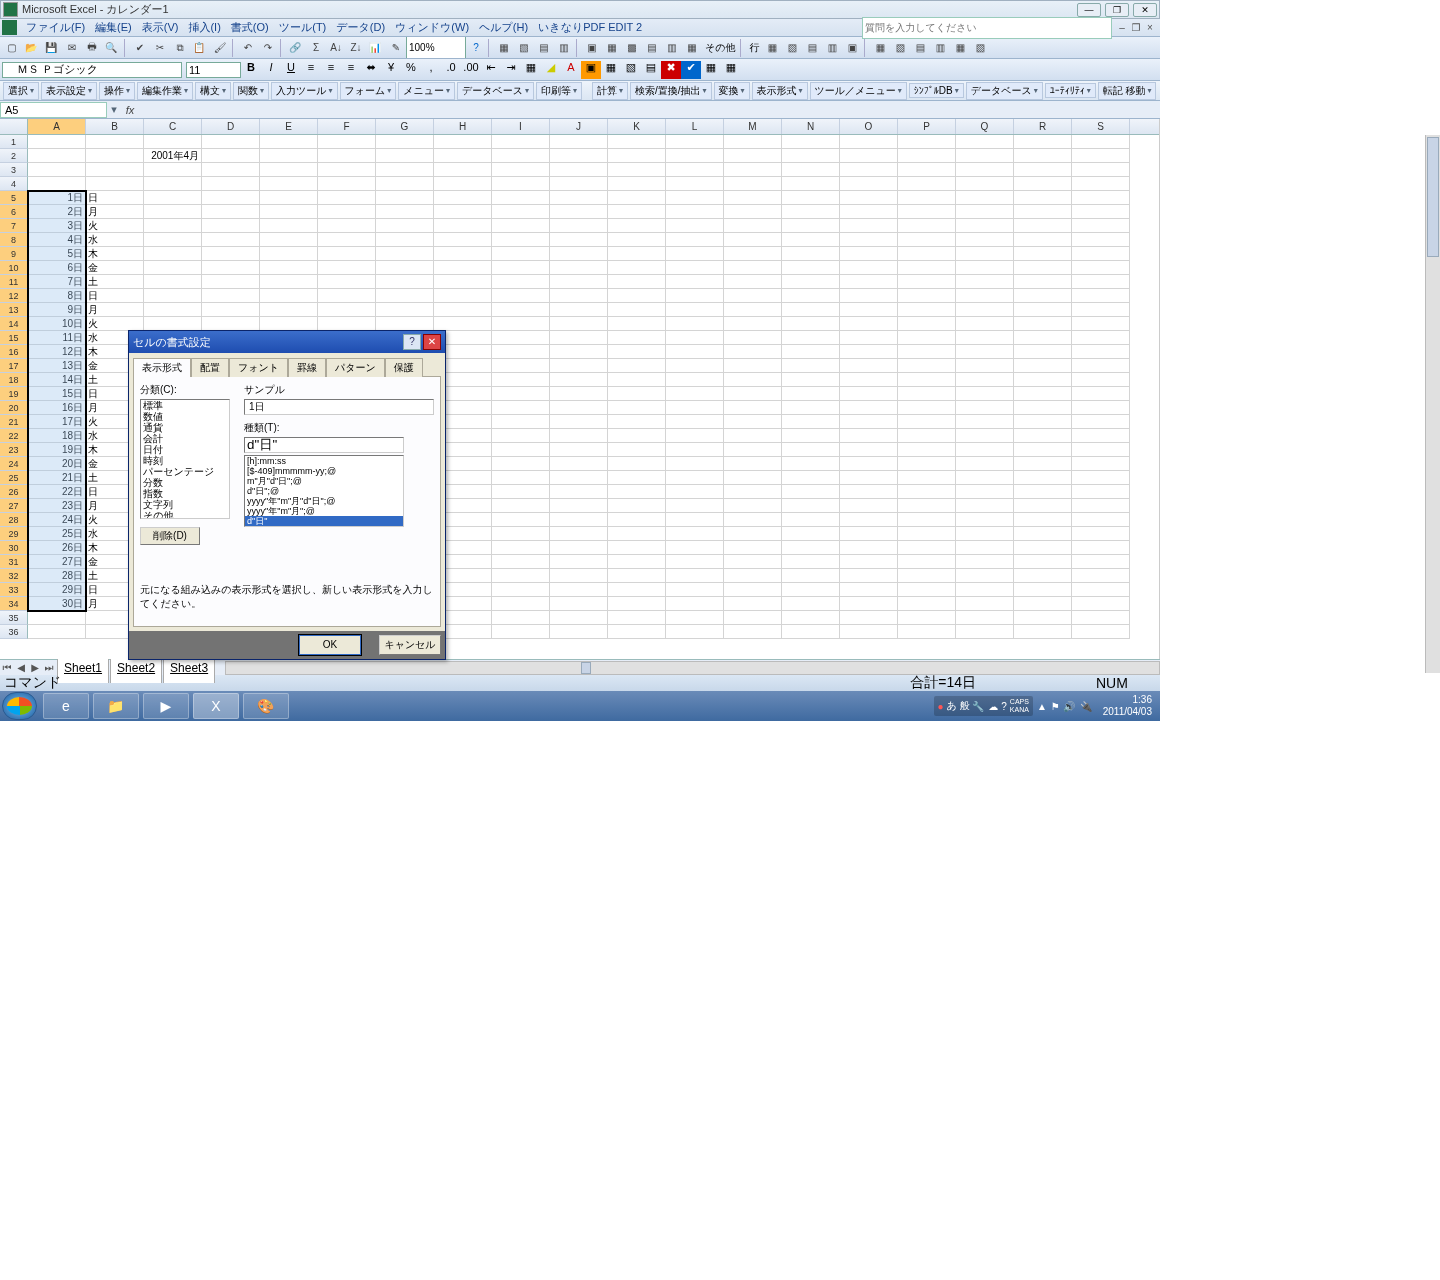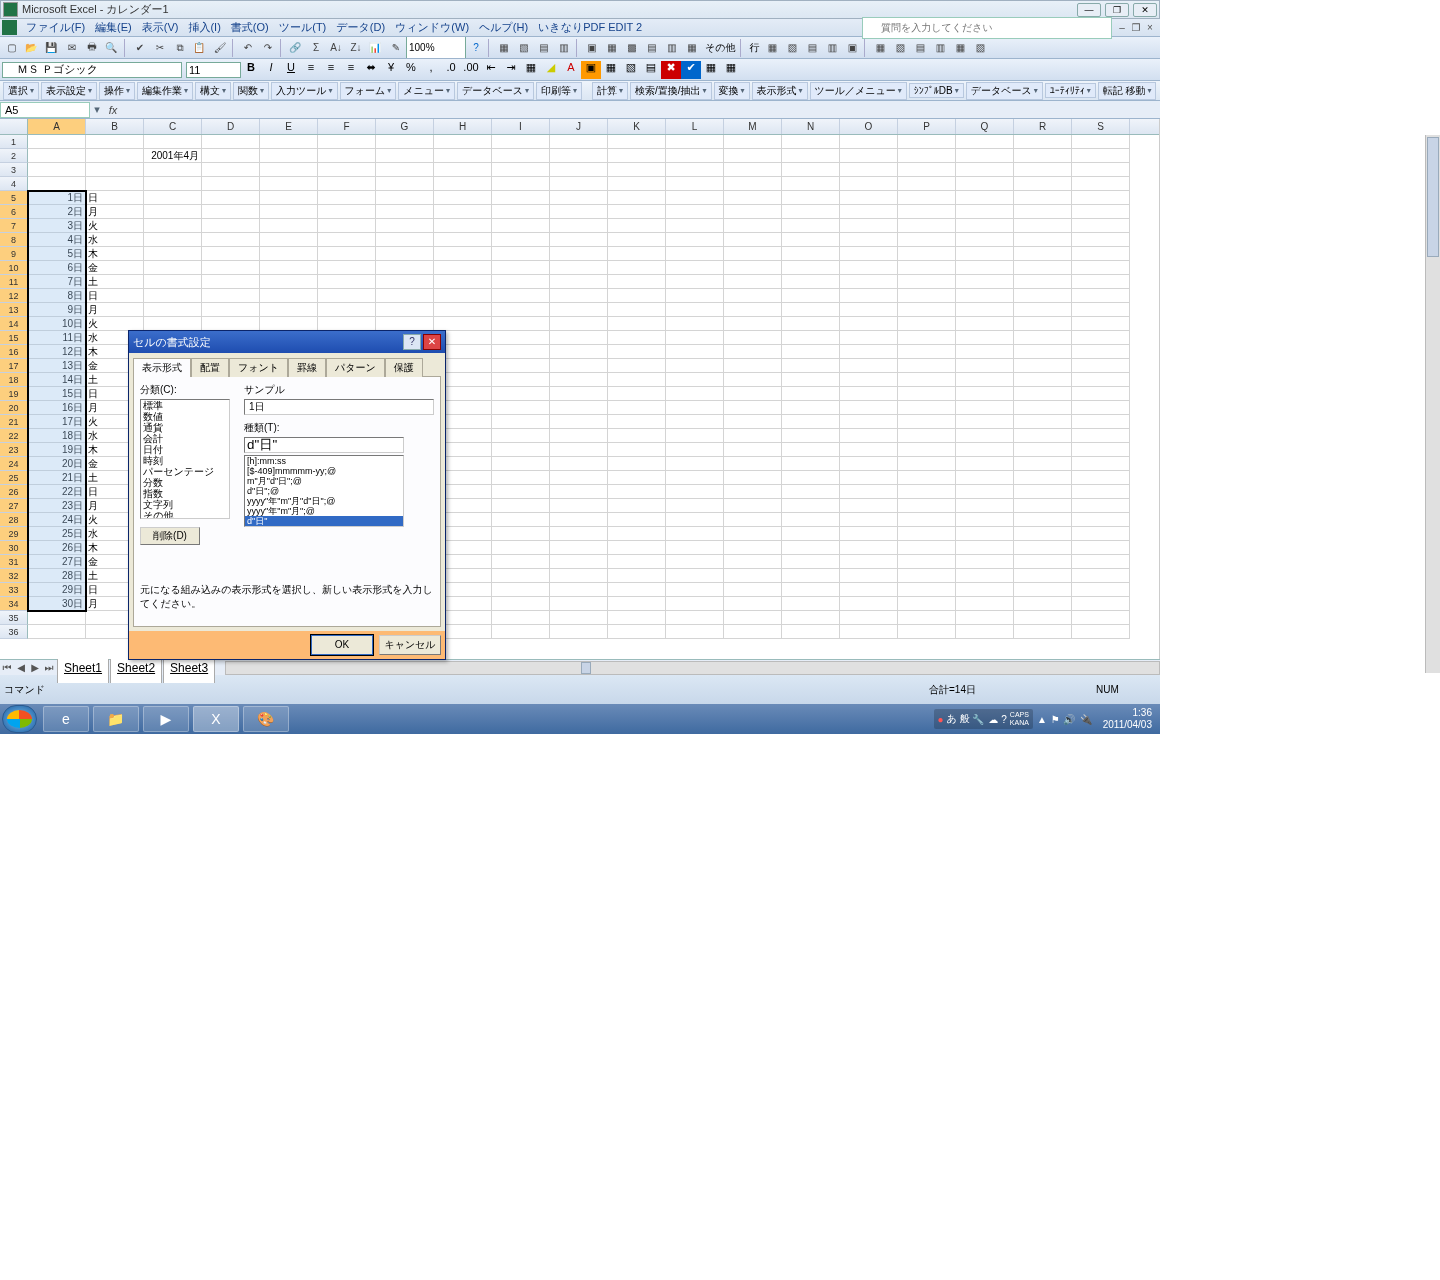--- a/index.html
+++ b/index.html
@@ -5,38 +5,38 @@
 * { margin:0; padding:0; box-sizing:border-box; font-family:"MS PGothic","MS Gothic",sans-serif; }
 body { background:#fff; font-size:11px; color:#000; width:1160px; overflow:hidden;}
 .titlebar { height:19px; background:linear-gradient(#e8f0f8,#dce7f2); border:1px solid #a0b0c0; display:flex; align-items:center; padding:0 2px;}
 .titlebar .exicon{width:15px;height:15px;background:#217346;display:inline-block;margin-right:4px;border:1px solid #999;}
 .titlebar .ttext{flex:1;font-size:11px;color:#333;}
 .titlebar .winbtns{display:flex;gap:4px;}
 .titlebar .wb{width:24px;height:14px;border:1px solid #8aa;border-radius:2px;background:#e8eef6;text-align:center;font-size:9px;line-height:12px;}
 .menubar{height:18px;background:linear-gradient(#e4ecf7,#d6e2f0);border-bottom:1px solid #9db4cd;display:flex;align-items:center;padding:0 2px;position:relative;}
 .menubar .micon{width:15px;height:15px;background:#217346;margin-right:4px;}
 .menubar .mitem{padding:0 5px;font-size:11px;color:#15428b;cursor:default;}
-.menubar .help{margin-left:auto;background:#fff;border:1px solid #9cb;width:250px;height:22px;font-size:10px;color:#aaa;padding:0 18px;}
+.menubar .help{margin-left:auto;background:#fff;border:1px solid #9cb;width:250px;height:22px;font-size:10px;color:#aaa;padding:0 2px;}
 .menubar .docbtns{display:flex;gap:2px;margin-left:4px;margin-right:2px;}
 .menubar .docbtns span{font-size:10px;color:#555;width:12px;text-align:center;}
 .toolbar{height:22px;background:linear-gradient(#eaf1fa,#d2dff0);border-bottom:1px solid #9db4cd;display:flex;align-items:center;padding:0 2px;overflow:hidden;}
 .toolbar .tb{width:20px;height:18px;border:1px solid transparent;margin:0;display:flex;align-items:center;justify-content:center;font-size:10px;color:#444;}
 .toolbar .sep{width:4px;height:18px;border-left:1px solid #aac;margin:0 2px;}
 .toolbar .zoom{width:60px;height:26px;border:1px solid #7a9;background:#fff;font-size:10px;padding:0 2px;}
 .toolbar .lbl{font-size:10px;padding:0 3px;}
 .fmtbar{height:22px;background:linear-gradient(#eaf1fa,#d2dff0);border-bottom:1px solid #9db4cd;display:flex;align-items:center;padding:0 2px;}
 .fmtbar .font{width:180px;height:16px;border:1px solid #7a9;background:#fff;font-size:11px;padding:0 14px;}
 .fmtbar .size{width:55px;height:16px;border:1px solid #7a9;background:#fff;font-size:11px;padding:0 2px;margin-left:4px;}
 .fmtbar .tb{width:20px;height:18px;text-align:center;font-size:11px;}
 .addinbar{height:20px;background:linear-gradient(#eef4fb,#dbe6f3);border-bottom:1px solid #9db4cd;display:flex;align-items:center;padding:0 2px;overflow:hidden;}
 .addinbar .ai{padding:1px 4px;font-size:10px;background:#e0eafa;border:1px solid #b8c8de;margin:0 1px;display:flex;align-items:center;}
 .addinbar .ai::after{content:"▾";font-size:8px;margin-left:2px;color:#567;}
 .addinbar .sep2{width:8px;}
 .formulabar{height:18px;background:#e6edf7;border-bottom:1px solid #9db4cd;display:flex;align-items:center;}
-.formulabar .namebox{width:90px;height:16px;background:#fff;border:1px solid #9cb;font-size:11px;padding:0 4px;display:flex;align-items:center;}
+.formulabar .namebox{width:107px;height:16px;background:#fff;border:1px solid #9cb;font-size:11px;padding:0 4px;display:flex;align-items:center;}
 .formulabar .nbarr{width:14px;text-align:center;color:#567;}
 .formulabar .fx{width:18px;text-align:center;font-style:italic;color:#444;}
 .formulabar .finput{flex:1;height:16px;background:#fff;border:1px solid #9cb;font-size:11px;padding:0 4px;}
 .grid-wrap{position:relative;height:540px;background:#fff;overflow:hidden;border-right:1px solid #ccc;}
 .colhdr{height:16px;display:flex;background:linear-gradient(#f0f4fa,#dde6f2);border-bottom:1px solid #9bb;}
 .colhdr .corner{width:28px;border-right:1px solid #9bb;}
 .colhdr .ch{width:58px;border-right:1px solid #c5d0e0;text-align:center;font-size:10px;line-height:16px;color:#333;}
 .colhdr .ch.sel{background:#fdcf7e;}
 .rows{overflow:hidden;}
 .row{display:flex;height:14px;}
@@ -44,21 +44,21 @@
 .row .rh.sel{background:#fdcf7e;}
 .row .cell{width:58px;border-right:1px solid #d4d4d4;border-bottom:1px solid #d4d4d4;font-size:10px;line-height:14px;padding:0 2px;overflow:hidden;white-space:nowrap;}
 .row .cell.ar{text-align:right;}
 .selrange{position:absolute;border:2px solid #000;pointer-events:none;}
 .selfill{position:absolute;background:rgba(155,195,235,0.35);pointer-events:none;}
 .sheet-tabs{height:16px;background:#e6edf7;border-top:1px solid #9bb;display:flex;align-items:center;font-size:10px;}
 .sheet-tabs .navb{width:14px;text-align:center;color:#555;}
 .sheet-tabs .stab{padding:8px 6px;background:#fff;border:1px solid #aaa;border-bottom:none;margin-left:1px;font-size:12px;text-decoration:underline;}
 .sheet-tabs .hsb{flex:1;height:14px;background:#e0e0e0;border:1px solid #bbb;margin-left:10px;position:relative;}
 .sheet-tabs .hsb .thumb{position:absolute;left:38%;width:10px;top:0;bottom:0;background:#c8d4e6;border:1px solid #9ab;}
-.statusbar{height:29px;background:linear-gradient(#dbe7f4,#c8d8ea);display:flex;align-items:center;font-size:10px;padding:0 4px;}
+.statusbar{height:16px;background:linear-gradient(#dbe7f4,#c8d8ea);display:flex;align-items:center;font-size:14px;padding:0 4px;}
 .statusbar .ssum{margin-left:auto;margin-right:100px;}
 .statusbar .snum{margin-left:20px;width:60px;}
 .taskbar{height:30px;background:linear-gradient(#6a8bb8,#3f6aa0);display:flex;align-items:center;padding:0 2px;color:#fff;font-size:10px;}
 .taskbar .start{width:35px;height:28px;border-radius:14px;background:radial-gradient(#7fc6f0,#1a5aa0);margin-right:4px;border:1px solid #2a5a90;position:relative;}
 .taskbar .start::before{content:"";position:absolute;inset:4px;border-radius:50%;background:conic-gradient(#f25022 0 25%,#7fba00 0 50%,#00a4ef 0 75%,#ffb900 0 100%);} 
 .taskbar .tb-item{width:46px;height:26px;background:rgba(255,255,255,0.15);border:1px solid rgba(255,255,255,0.3);margin:0 2px;border-radius:2px;display:flex;align-items:center;justify-content:center;font-size:14px;}
 .taskbar .tray{margin-left:auto;display:flex;align-items:center;gap:4px;}
 .taskbar .clock{text-align:right;padding:0 6px;line-height:12px;}
 .taskbar .ime{background:rgba(0,0,0,0.2);padding:2px 4px;border-radius:2px;display:flex;gap:3px;align-items:center;}
 
@@ -75,21 +75,21 @@
 .dialog .catlist{width:90px;height:120px;border:1px inset #ccc;background:#fff;overflow:hidden;font-size:10px;position:absolute;top:22px;left:6px;}
 .dialog .catlist .li{padding:0 2px;line-height:11px;white-space:nowrap;}
 .dialog .sample{position:absolute;left:110px;top:6px;right:6px;}
 .dialog .sample .sb{border:1px inset #ccc;background:#fff;height:16px;padding:0 4px;margin-top:2px;}
 .dialog .fmtinput{width:160px;height:16px;border:1px inset #ccc;background:#fff;padding:0 2px;margin-top:2px;}
 .dialog .fmtlist{width:160px;height:72px;border:1px inset #ccc;background:#fff;overflow:hidden;margin-top:2px;font-size:9px;}
 .dialog .fmtlist .fi{padding:0 2px;line-height:10px;white-space:nowrap;}
 .dialog .fmtlist .fi.sel{background:#316ac5;color:#fff;}
 .dialog .delbtn{width:60px;height:18px;border:1px outset #ccc;background:#ece9d8;font-size:10px;}
 .dialog .help{margin-top:16px;font-size:10px;clear:both;}
-.dialog .btnrow{display:flex;justify-content:flex-end;gap:6px;padding:4px;background:#fdba74;}
+.dialog .btnrow{display:flex;justify-content:flex-end;gap:18px;padding:4px;background:#737373;}
 .dialog .btn{width:62px;height:20px;border:1px outset #ccc;background:#ece9d8;font-size:10px;text-align:center;line-height:18px;}
 .dialog .btn.def{border:1px solid #316ac5;outline:1px solid #000;}
 .vsb{position:absolute;right:0;top:135px;width:15px;height:538px;background:#e0e0e0;border-left:1px solid #bbb;}
 .vsb .vthumb{position:absolute;top:2px;left:1px;right:1px;height:120px;background:#c8d4e6;border:1px solid #9ab;}
 </style>
 </head>
 <body>
 
 <div class="titlebar">
   <span class="exicon"></span>

